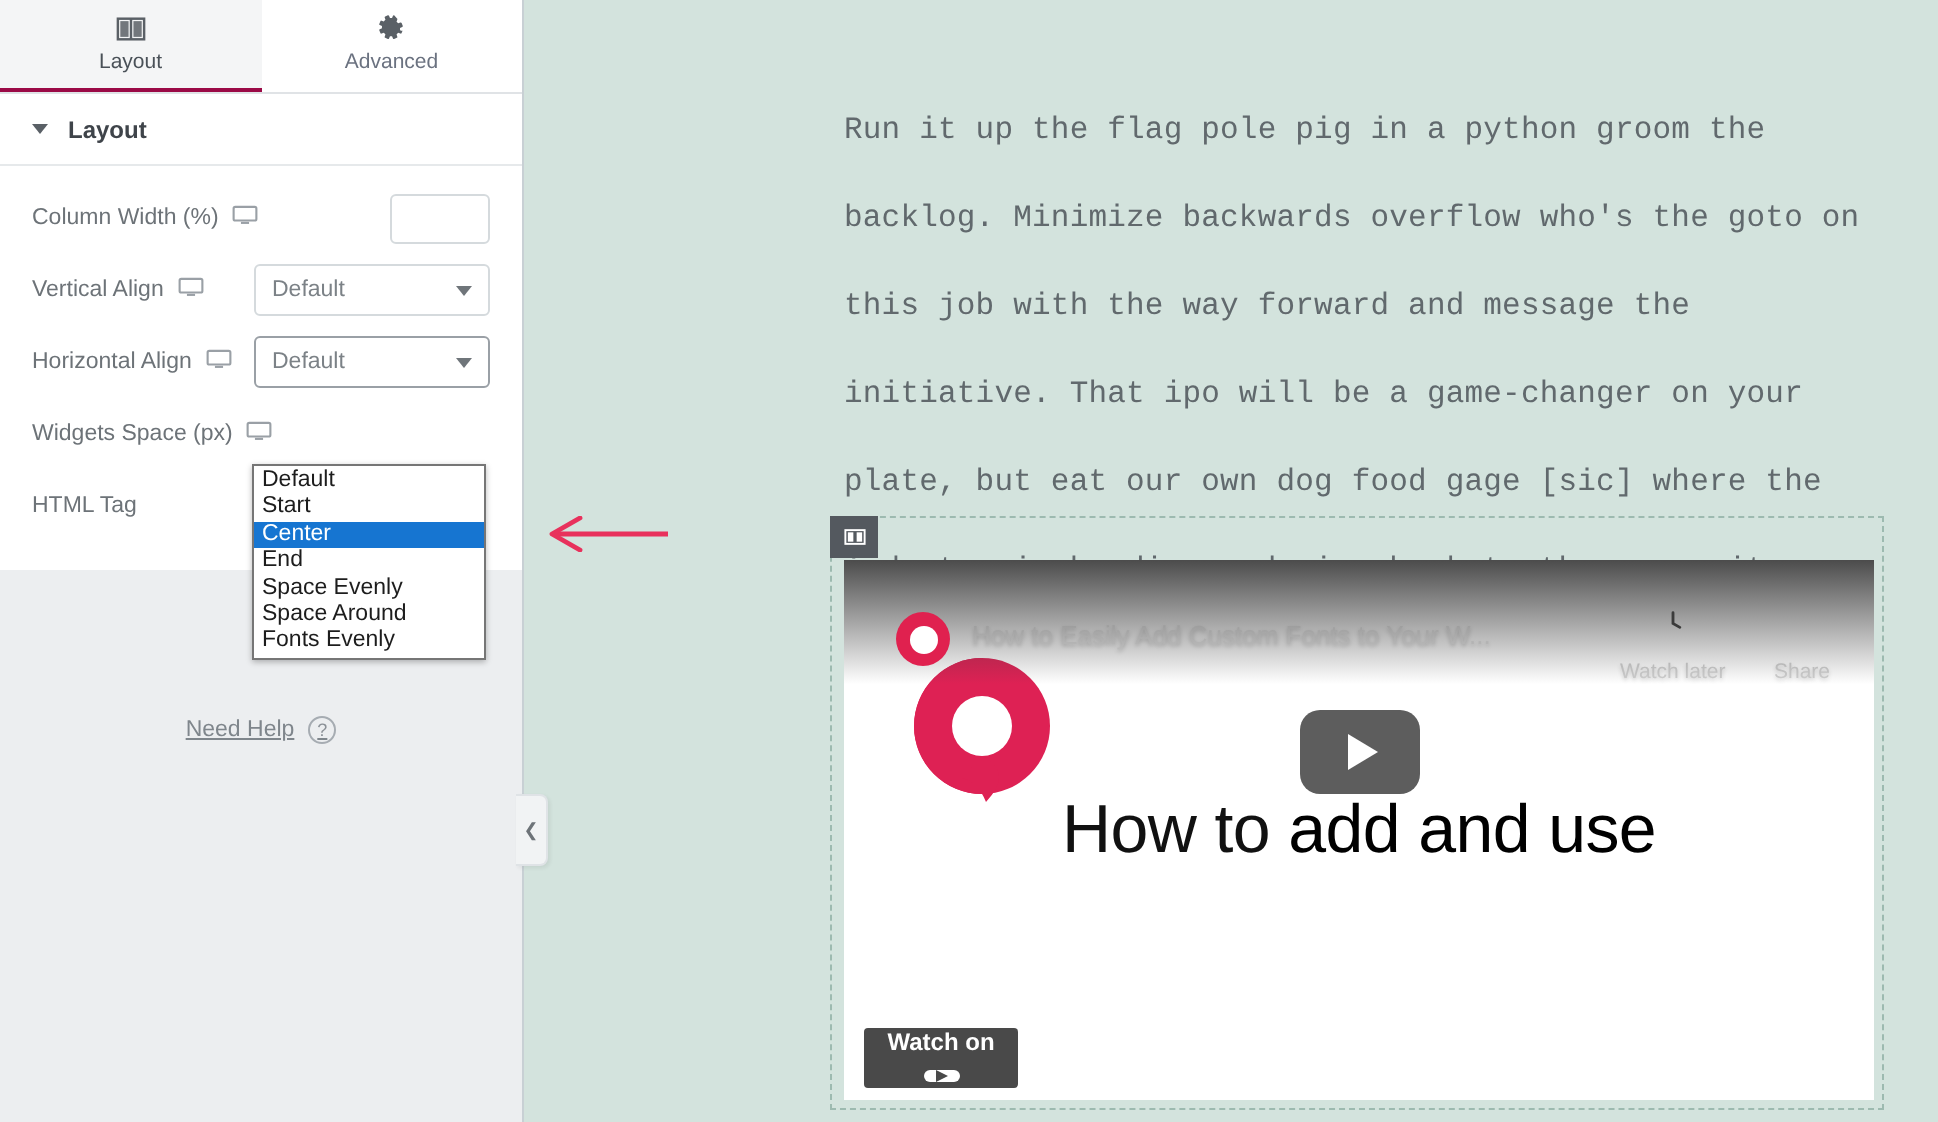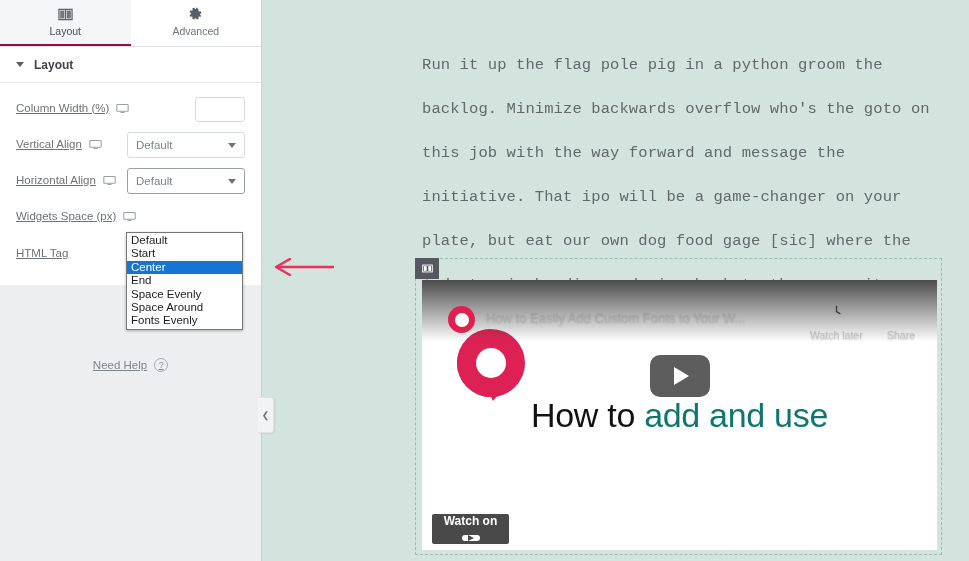--- a/index.html
+++ b/index.html
@@ -91,22 +91,22 @@
   #controls {
     background: #fff; padding: 8px 16px 14px 16px;
     position: relative;
   }
   .ctl-row {
     display: flex; align-items: center;
     height: 36px; margin-bottom: 0;
   }
   .ctl-label {
     font-size: 11.5px; color: #6d7378;
-    display: flex; align-items: flex-start; gap: 7px;
-    flex: 1; white-space: nowrap; text-decoration: underline;
+    display: flex; align-items: center; gap: 7px;
+    flex: 1; white-space: nowrap;
   }
   .monitor-ico { display: block; }
   .ctl-field { flex: 0 0 auto; }
   .num-input {
     width: 50px; height: 25px;
     border: 1px solid #d5dadd; border-radius: 3px;
     background: #fff; outline: none;
     font-family: inherit; font-size: 11.5px;
     color: #4a5158; padding: 0 6px;
   }
@@ -252,21 +252,21 @@
   }
 
   
   #thumb-text {
     position: absolute; left: 0; right: 0; top: 110px;
     text-align: center;
     font-size: 34px; line-height: 50px;
     color: #111; letter-spacing: -.3px;
     padding: 0 12px;
   }
-  #thumb-text .muted { color: #0f766e; }
+  #thumb-text .muted { color: #000000; }
 
   #play-btn {
     position: absolute; left: 50%; top: 75px;
     transform: translateX(-50%);
     width: 60px; height: 42px;
     background: #5d5d5d; border-radius: 10px;
     display: flex; align-items: center; justify-content: center;
     cursor: pointer; z-index: 7;
   }
   #play-btn .tri {

